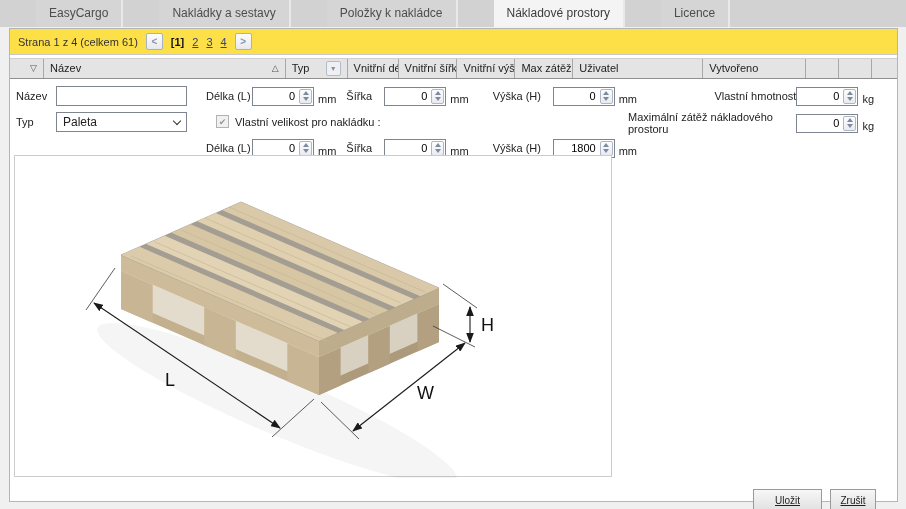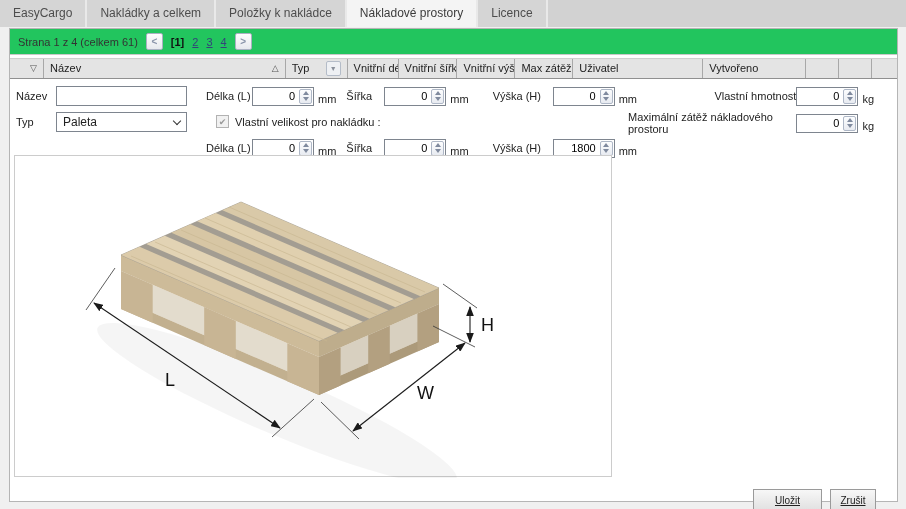--- a/index.html
+++ b/index.html
@@ -2,28 +2,28 @@
 <html><head>
 <meta charset="utf-8">
 <style>
   * { margin:0; padding:0; box-sizing:border-box; }
   html,body { width:906px; height:509px; }
   body { background:#f0f0f0; font-family:"Liberation Sans", sans-serif; color:#222; overflow:hidden; }
   .page { position:relative; width:906px; height:509px; }
 
   
   .tabbar { position:absolute; left:0; top:0; width:906px; height:27px; background:#d2d2d2; display:flex; }
-  .tab { padding:0 13px; line-height:27px; font-size:12px; color:#4d4d4d; background:#d5d5d5; border-right:2px solid #e9e9e9; cursor:default; white-space:nowrap; }
+  .tab { padding:0 13px; line-height:27px; font-size:12px; color:#4d4d4d; background:#d5d5d5; border-right:2px solid #e9e9e9; cursor:default; white-space:nowrap;margin-left:36px; }
   .tab.active { background:#f4f4f4; color:#3c3c3c; }
 
   
   .panel { position:absolute; left:9px; top:28px; width:889px; height:474px; background:#fff; border:1px solid #b5b5b5; }
 
   
-  .pagebar { height:26px; border-bottom:1px solid #c9c9c9; display:flex; align-items:center; gap:8px; padding:0 8px; font-size:11px; color:#333; background:#22c55e; }
+  .pagebar { height:26px; border-bottom:1px solid #c9c9c9; display:flex; align-items:center; gap:8px; padding:0 8px; font-size:11px; color:#333; background:#fde047; }
   .pgbtn { width:17px; height:17px; border:1px solid #aab1c2; border-radius:2px; background:linear-gradient(#fdfdfd,#e7e9ee); color:#8a94aa; font-size:10px; font-weight:bold; display:flex; align-items:center; justify-content:center; cursor:pointer; }
   .pgcur { font-weight:bold; color:#111; }
   .pglink { color:#34427a; text-decoration:underline; cursor:pointer; }
 
   
   .gridhead { margin-top:3px; height:21px; display:flex; background:#e4e4e4; border-top:1px solid #cfcfcf; border-bottom:1px solid #909090; font-size:11px; color:#1d1d1d; }
   .gc { border-right:1px solid #a8a8a8; padding:0 6px; line-height:19px; display:flex; align-items:center; overflow:hidden; white-space:nowrap; }
   .gc .lbl { flex:0 0 auto; }
   .gc .sp { flex:1; }
   .glyph { font-size:9px; color:#555; }
@@ -68,21 +68,21 @@
   .btn.save { left:743px; width:69px; }
   .btn.cancel { left:820px; width:46px; }
 </style>
 </head>
 <body>
 
 <div class="page">
 
   <div class="tabbar">
     <div class="tab">EasyCargo</div>
-    <div class="tab">Nakládky a celkem</div>
+    <div class="tab">Nakládky a sestavy</div>
     <div class="tab">Položky k nakládce</div>
     <div class="tab active">Nákladové prostory</div>
     <div class="tab">Licence</div>
   </div>
 
   <div class="panel">
 
     <div class="pagebar">
       <span>Strana 1 z 4 (celkem 61)</span>
       <span class="pgbtn">&lt;</span>

